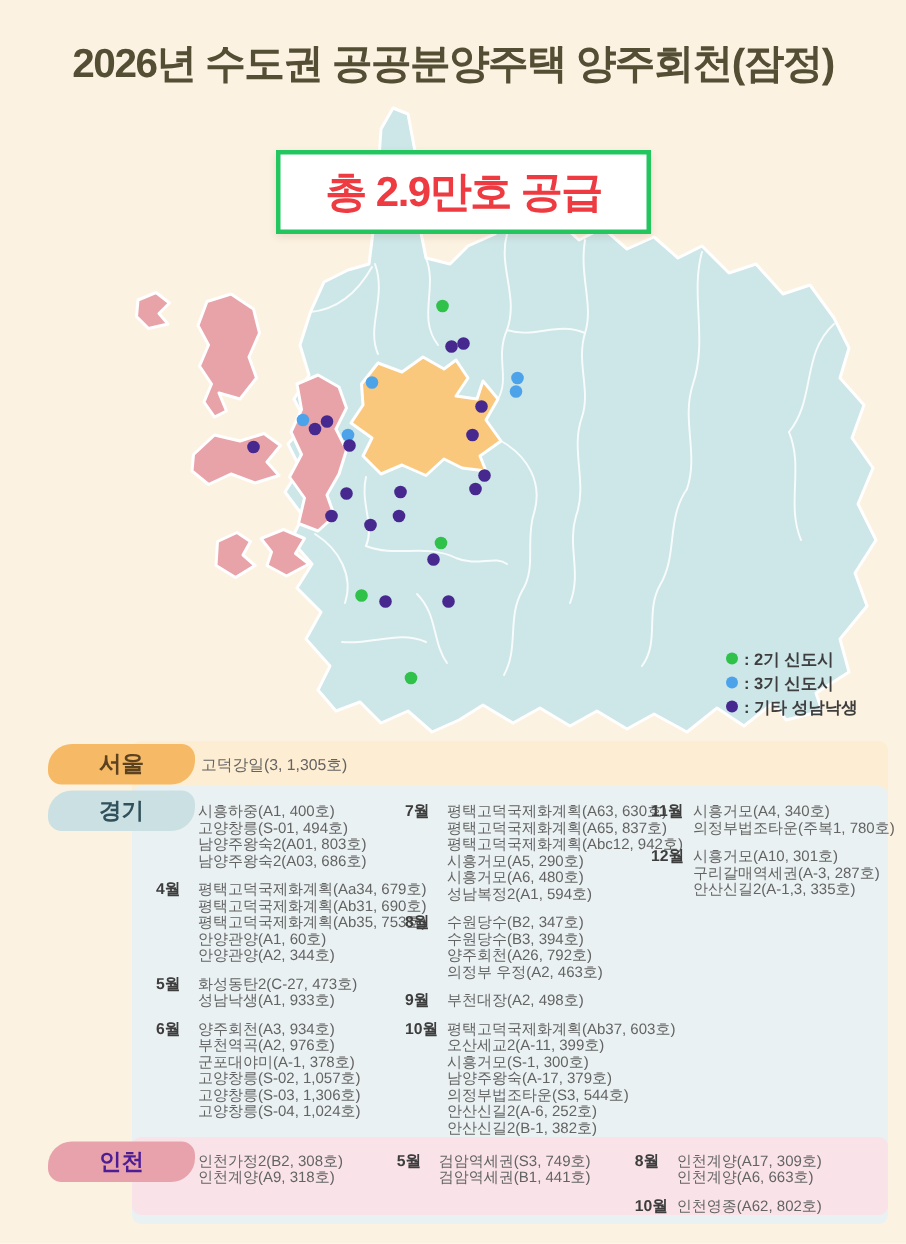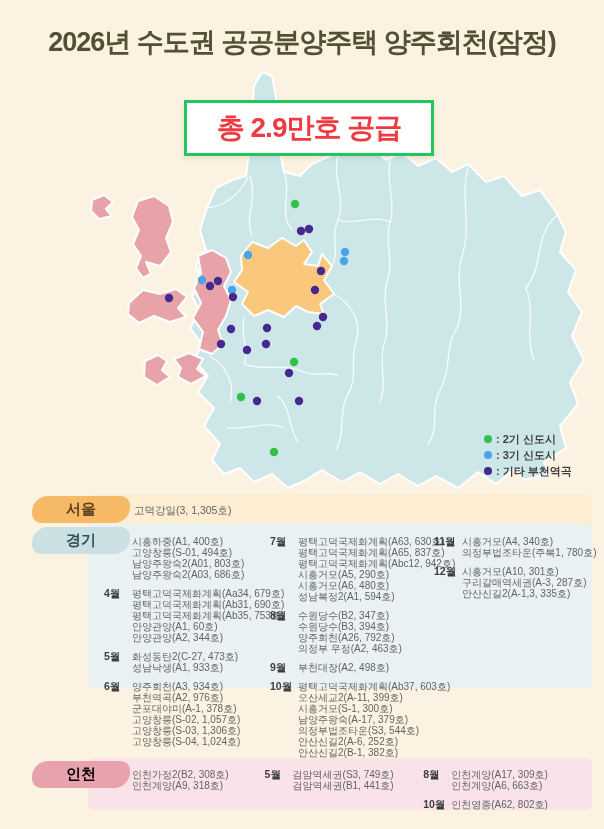--- a/index.html
+++ b/index.html
@@ -14,24 +14,24 @@
   .total-box span{font-size:28px;font-weight:800;color:#ee3a41;letter-spacing:-1px;}
   .legend{position:absolute;left:484px;top:431px;z-index:3;}
   .legend-row{display:flex;align-items:center;height:16px;}
   .ldot{width:8px;height:8px;border-radius:50%;margin-right:4px;flex:0 0 auto;}
   .legend-row span.ltext{font-size:11px;color:#3e3e3e;font-weight:600;}
   .badge{position:absolute;left:32px;width:98px;height:27px;z-index:4;
          border-radius:16px 9px 16px 9px;display:flex;align-items:center;justify-content:center;
          font-size:15px;font-weight:800;}
   .badge-seoul{top:496px;background:#f6ba67;color:#5d421f;}
   .badge-gyeonggi{top:527px;background:#cbe0e3;color:#30505b;}
-  .badge-incheon{top:761px;background:#e8a2ab;color:#000000;}
+  .badge-incheon{top:761px;background:#e8a2ab;color:#4c1d95;}
   .band{position:absolute;left:88px;width:504px;border-radius:6px;z-index:3;box-sizing:border-box;}
   .band-seoul{top:494px;height:41px;background:#fdedd2;display:flex;align-items:center;padding-left:16px;}
-  .band-gyeonggi{top:524px;height:164px;background:#eaf1f2;padding:12px 0 0 16px;display:flex;}
+  .band-gyeonggi{top:524px;height:292px;background:#eaf1f2;padding:12px 0 0 16px;display:flex;}
   .band-incheon{top:758px;height:52px;background:#f9e3e8;padding:11px 16px 0 16px;display:flex;}
   .col{display:flex;flex-direction:column;}
   .col1{width:166px;}.col2{width:164px;}.col3{width:158px;}
   .group{display:flex;margin-bottom:8px;}
   .month{flex:0 0 28px;font-size:10.5px;font-weight:800;color:#3d3d3d;line-height:11px;}
   .items{flex:1;}
   .item{font-size:10px;color:#636363;line-height:11px;white-space:nowrap;}
   .band-seoul .month{flex:0 0 30px;}
   .band-seoul .item{font-size:10.5px;}
 </style>
@@ -125,21 +125,21 @@
     <div class="legend-row">
       <span class="ldot" style="background:#2fc14a"></span>
       <span class="ltext">: 2기 신도시</span>
     </div>
     <div class="legend-row">
       <span class="ldot" style="background:#4da3ea"></span>
       <span class="ltext">: 3기 신도시</span>
     </div>
     <div class="legend-row">
       <span class="ldot" style="background:#47288f"></span>
-      <span class="ltext">: 기타 부천역곡</span>
+      <span class="ltext">: 기타 성남낙생</span>
     </div>
   </div>
 
   <div class="badge badge-seoul">서울</div>
   <div class="band band-seoul">
       <div class="col col1">
         <div class="group">
           <span class="month">8월</span>
           <div class="items">
             <div class="item">고덕강일(3, 1,305호)</div>

